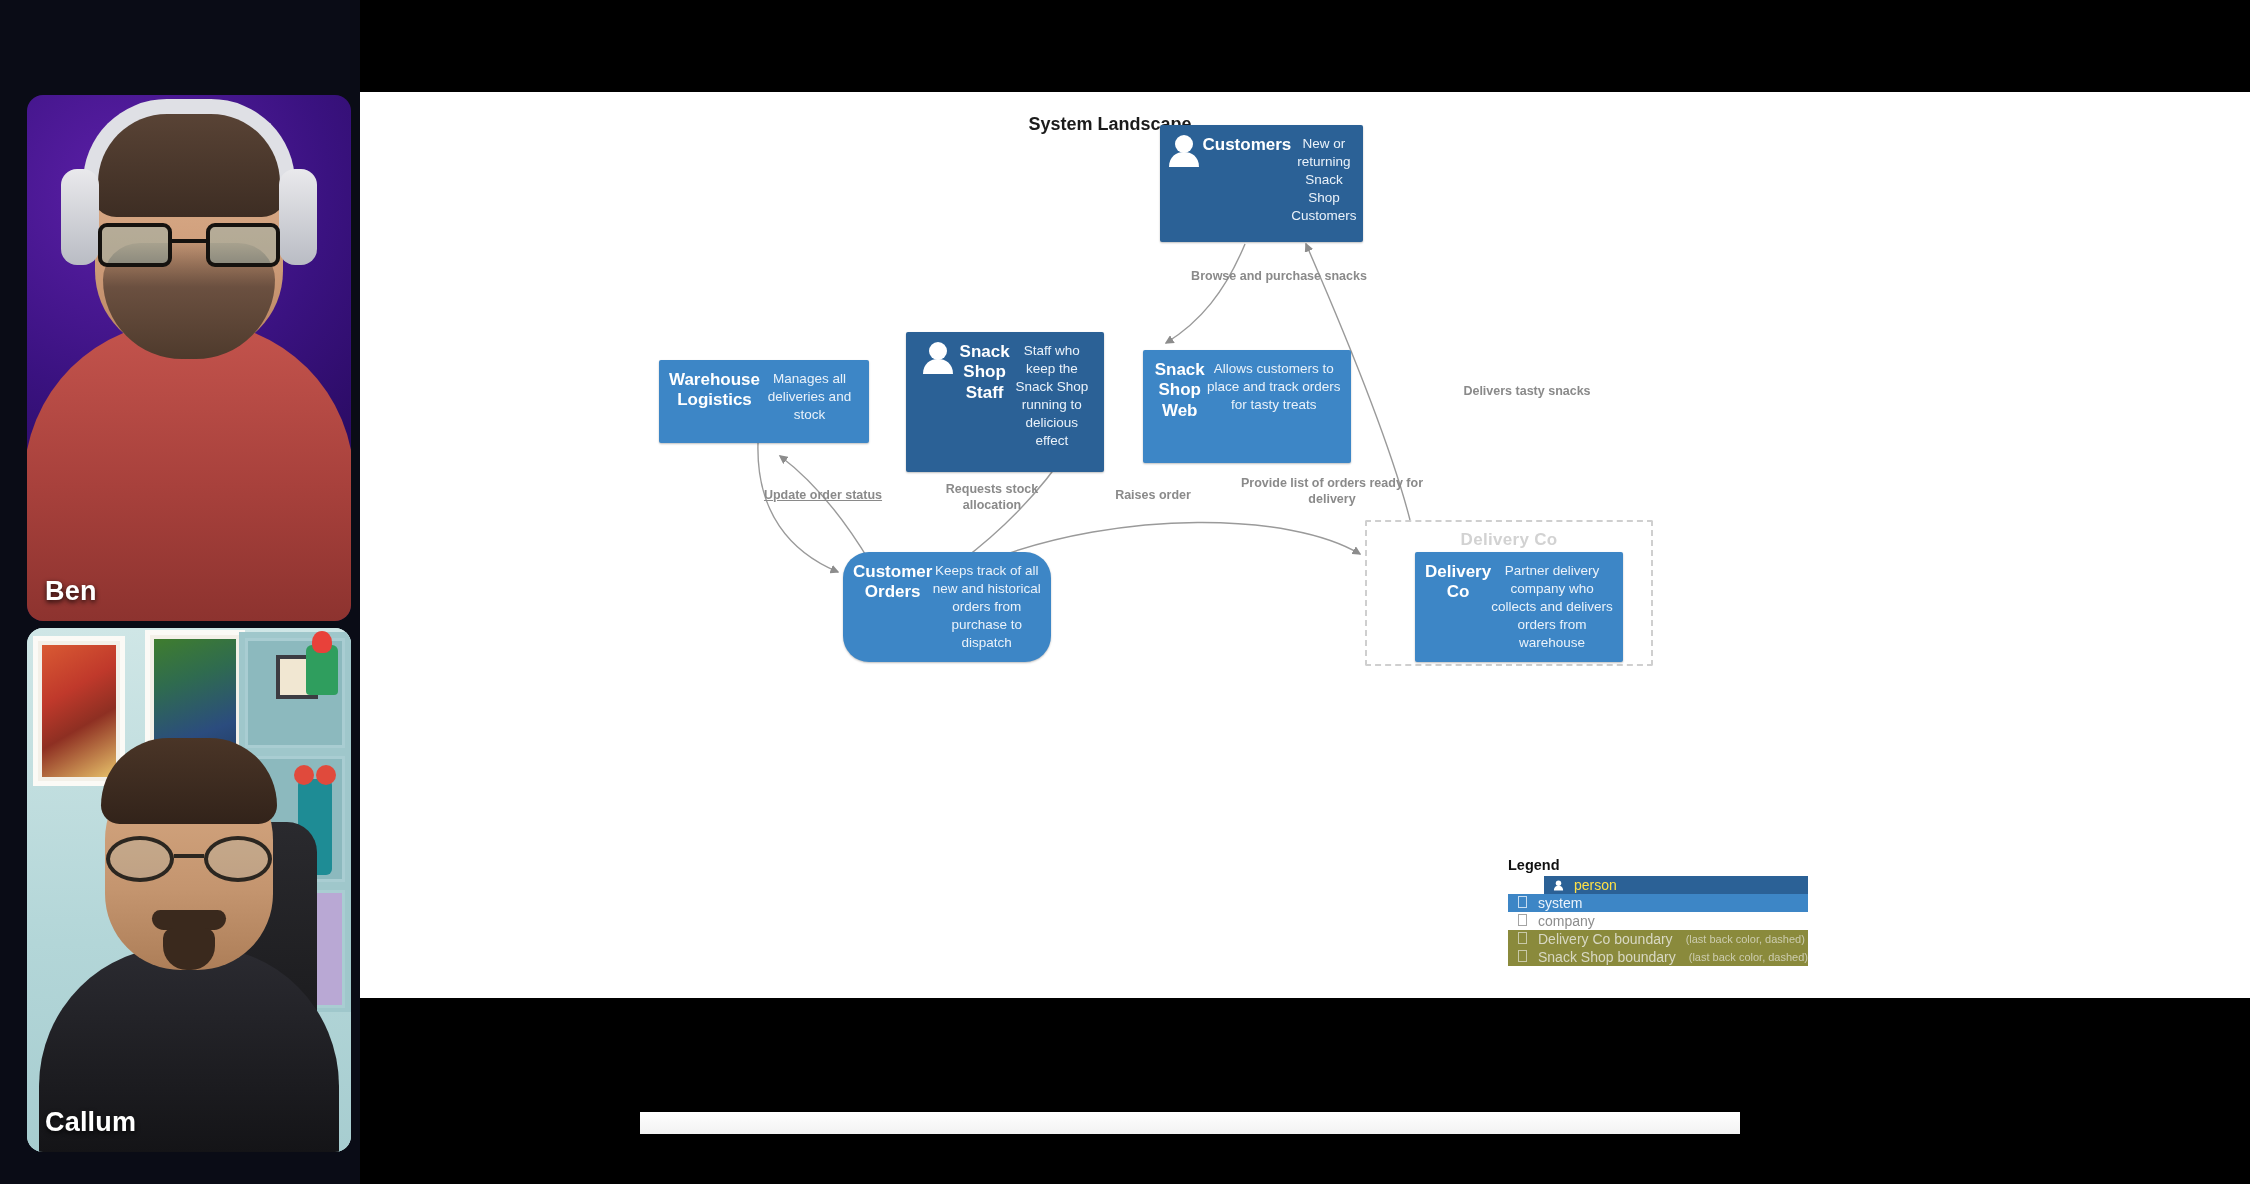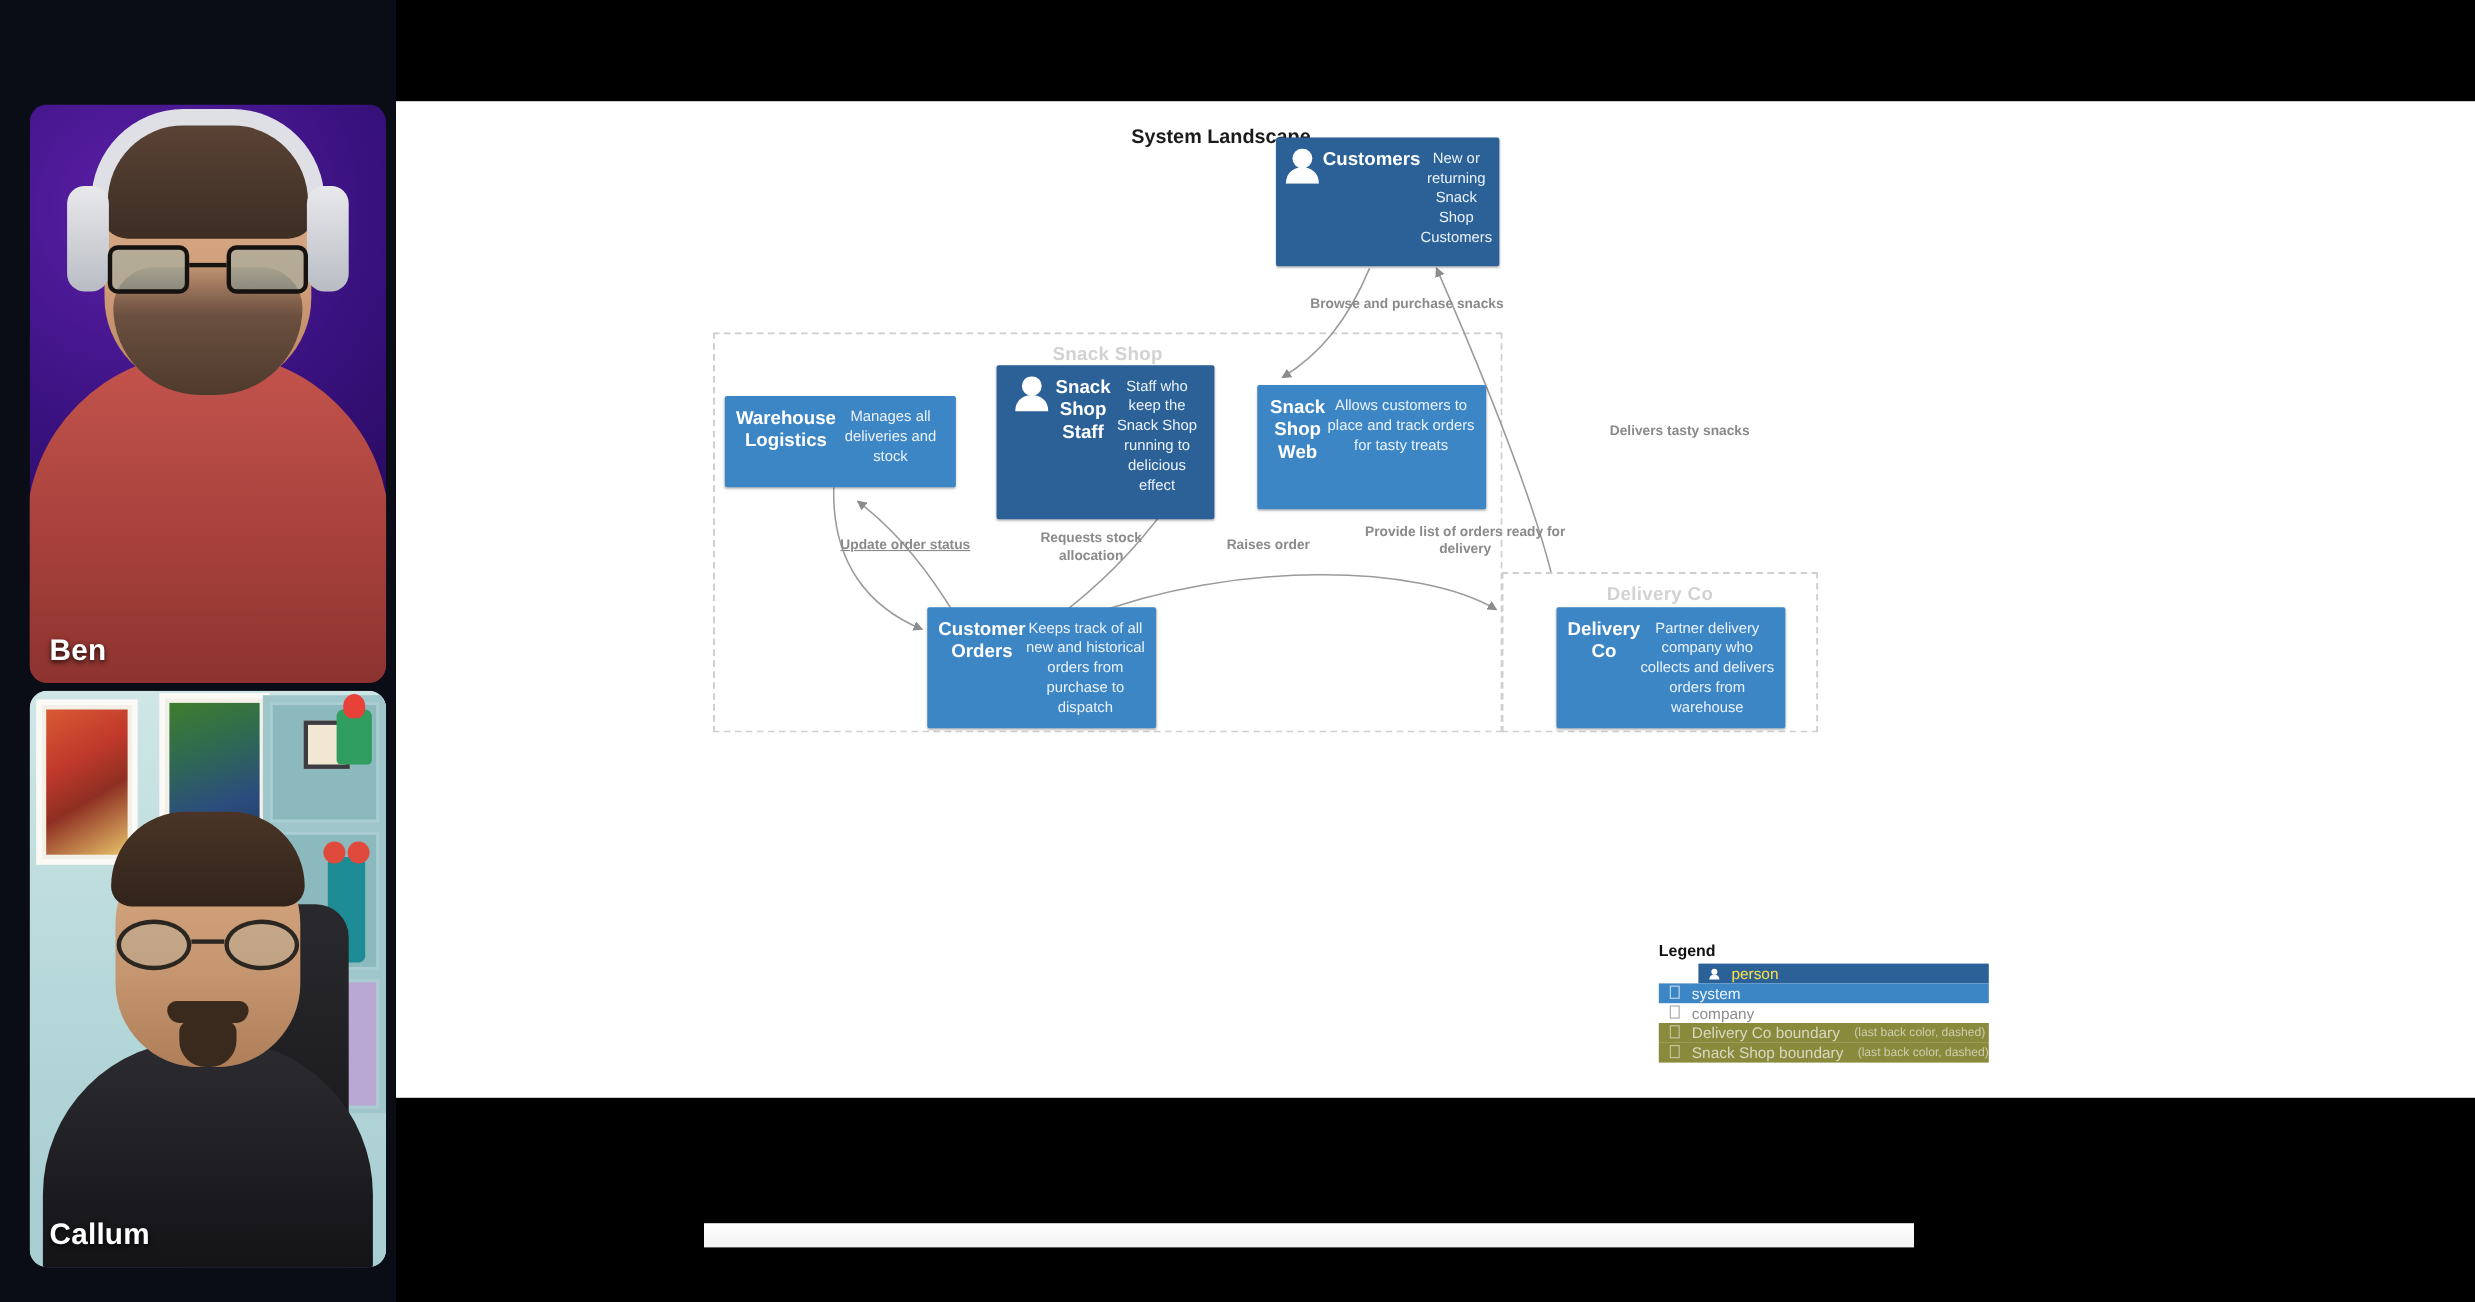--- a/index.html
+++ b/index.html
@@ -347,23 +347,20 @@
     <div class="share-footer"></div>
     <div class="share-footer-pale"></div>
 
     <div class="share-canvas">
       <div class="diagram">
 
         <div class="dgm-title-wrap">
           <div style="text-align:center;font-size:18px;font-weight:bold;color:#1b1b1b;">System Landscape</div>
         </div>
 
-        <div class="boundary" style="left:288px; top:210px; width:718px; height:364px;">
-          <div class="boundary-label">Snack Shop</div>
-        </div>
         <div class="boundary" style="left:1005px; top:428px; width:288px; height:146px;">
           <div class="boundary-label">Delivery Co</div>
         </div>
 
         <svg class="edges" viewBox="0 0 1890 1042">
           <defs>
             <marker id="ah" markerWidth="9" markerHeight="9" refX="7.5" refY="4.5" orient="auto" markerUnits="userSpaceOnUse">
               <path d="M0,0 L9,4.5 L0,9 z" fill="#8c8c8c"></path>
             </marker>
           </defs>
@@ -408,21 +405,21 @@
           </div>
           <div class="node-name">Snack Shop Staff</div>
           <div class="node-desc">Staff who keep the Snack Shop running to delicious effect</div>
         </div>
 
         <div class="node system" style="left:783px; top:258px; width:208px; height:113px;">
           <div class="node-name">Snack Shop Web</div>
           <div class="node-desc">Allows customers to place and track orders for tasty treats</div>
         </div>
 
-        <div class="node system" style="left:483px; top:460px; width:208px; height:110px;">
+        <div class="node system" style="left:483px; top:460px; width:208px; height:110px;border-radius:26px;">
           <div class="node-name">Customer Orders</div>
           <div class="node-desc">Keeps track of all new and historical orders from purchase to dispatch</div>
         </div>
 
         <div class="node system" style="left:1055px; top:460px; width:208px; height:110px;">
           <div class="node-name">Delivery Co</div>
           <div class="node-desc">Partner delivery company who collects and delivers orders from warehouse</div>
         </div>
 
         <div class="edge-label" style="left:830px; top:177px; width:178px;">Browse and purchase snacks</div>

